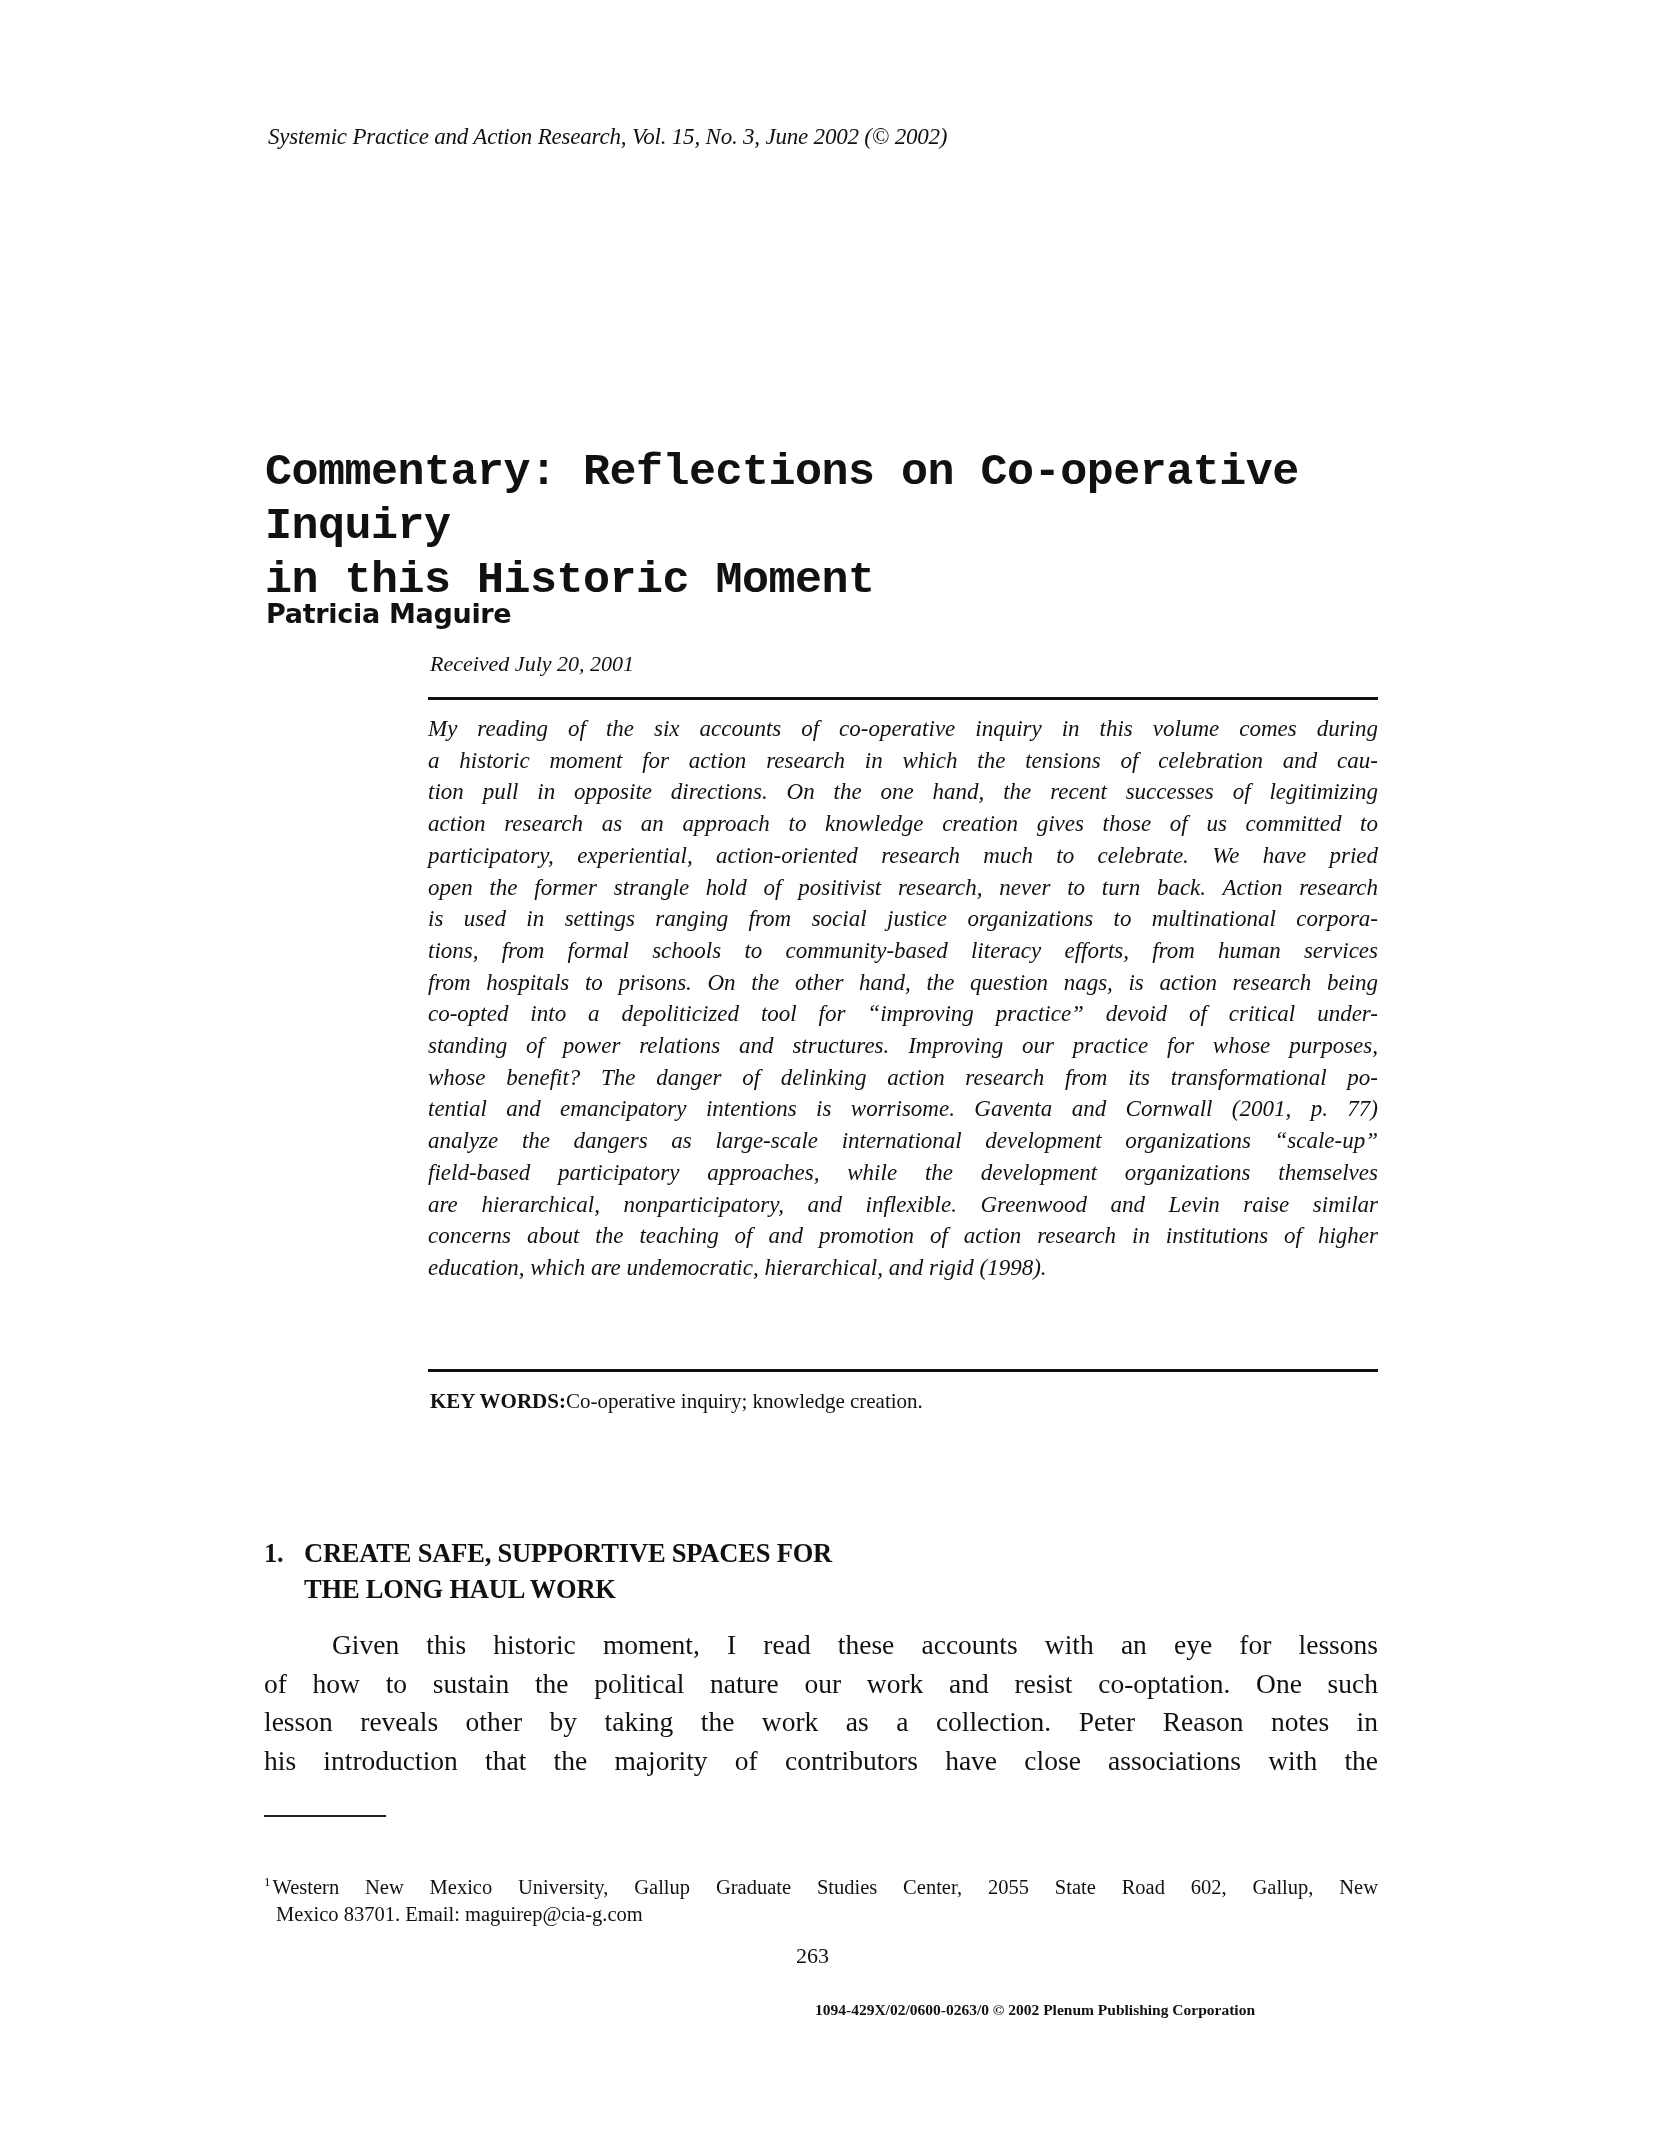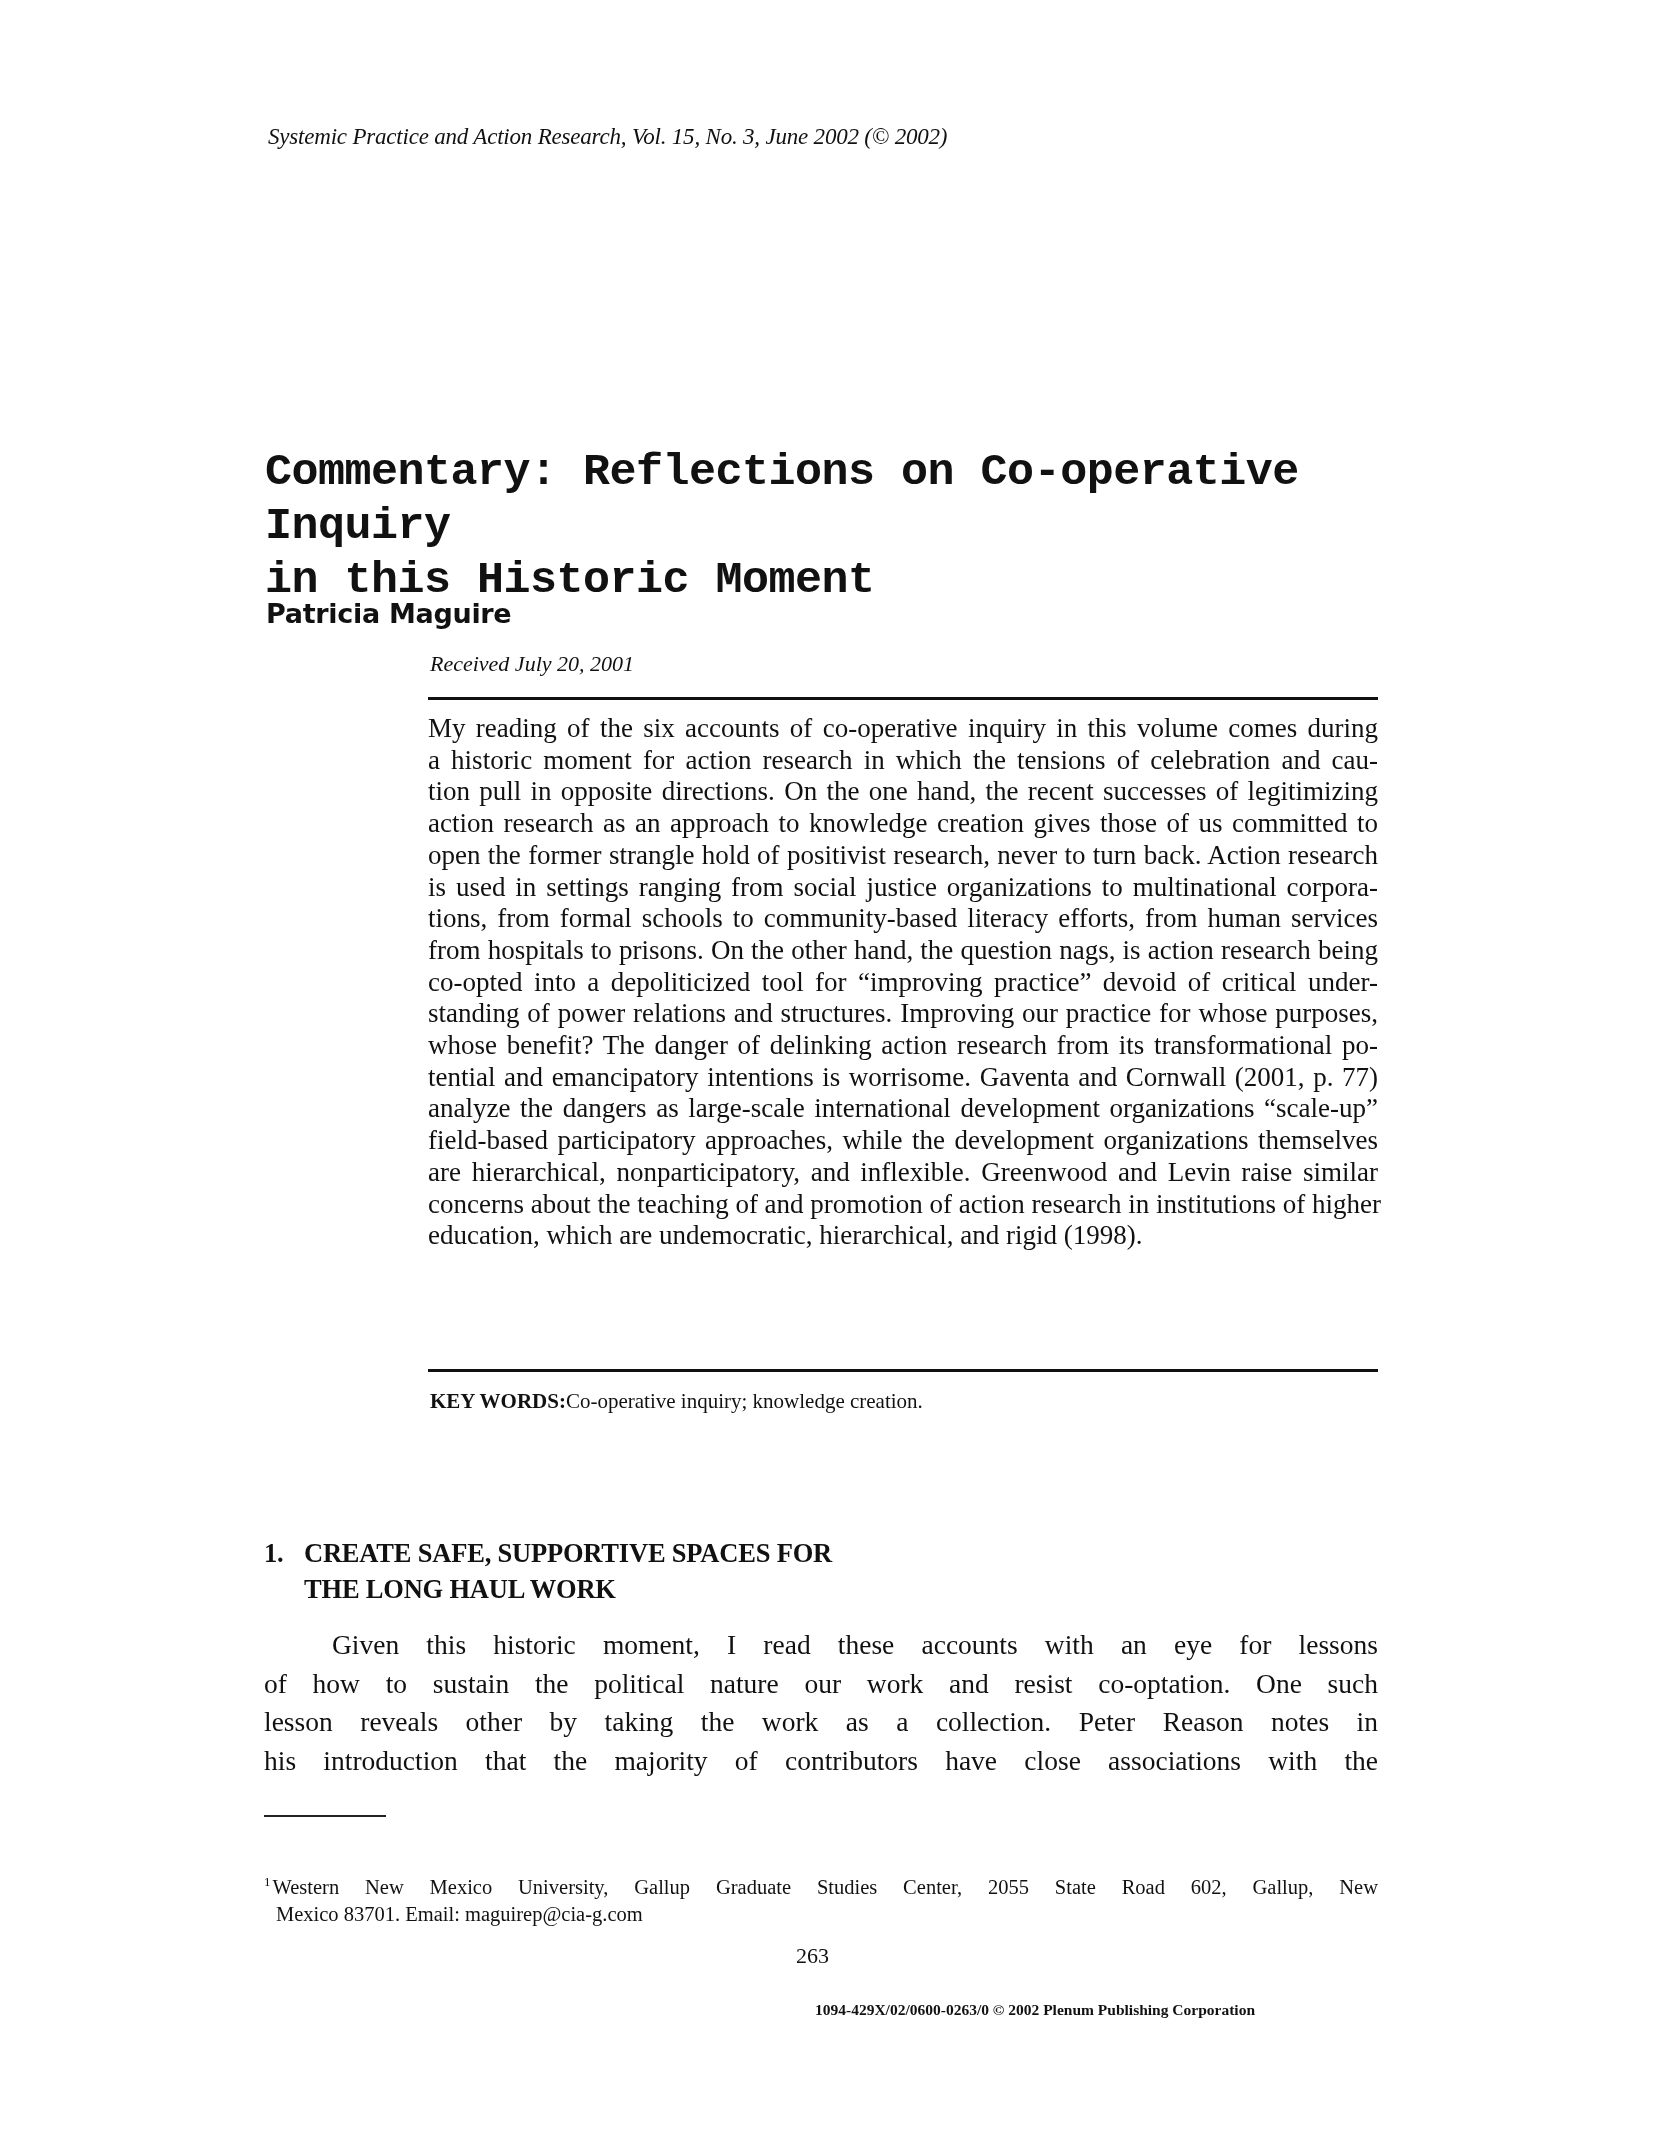--- a/index.html
+++ b/index.html
@@ -55,24 +55,25 @@
       height: 3px;
       background: #111111;
     }
     .rule.top { top: 697px; }
     .rule.bottom { top: 1369px; }
 
     .abstract {
       left: 428px;
       top: 713px;
       width: 950px;
-      font-size: 27px;
+      font-size: 23px;
       line-height: 31.7px;
       text-align: justify;
       hyphens: manual;
+      font-style: italic;
     }
     .abstract .line {
       display: block;
       text-align: justify;
       text-align-last: justify;
       white-space: nowrap;
     }
     .abstract .line.last { text-align-last: left; }
 
     .keywords {
@@ -157,20 +158,21 @@
 
 <div class="abs received">Received July 20, 2001</div>
 
 <div class="abs rule top"></div>
 
 <div class="abs abstract">
   <span class="line">My reading of the six accounts of co-operative inquiry in this volume comes during</span>
   <span class="line">a historic moment for action research in which the tensions of celebration and cau-</span>
   <span class="line">tion pull in opposite directions. On the one hand, the recent successes of legitimizing</span>
   <span class="line">action research as an approach to knowledge creation gives those of us committed to</span>
+  <span class="line">participatory, experiential, action-oriented research much to celebrate. We have pried</span>
   <span class="line">open the former strangle hold of positivist research, never to turn back. Action research</span>
   <span class="line">is used in settings ranging from social justice organizations to multinational corpora-</span>
   <span class="line">tions, from formal schools to community-based literacy efforts, from human services</span>
   <span class="line">from hospitals to prisons. On the other hand, the question nags, is action research being</span>
   <span class="line">co-opted into a depoliticized tool for “improving practice” devoid of critical under-</span>
   <span class="line">standing of power relations and structures. Improving our practice for whose purposes,</span>
   <span class="line">whose benefit? The danger of delinking action research from its transformational po-</span>
   <span class="line">tential and emancipatory intentions is worrisome. Gaventa and Cornwall (2001, p. 77)</span>
   <span class="line">analyze the dangers as large-scale international development organizations “scale-up”</span>
   <span class="line">field-based participatory approaches, while the development organizations themselves</span>

